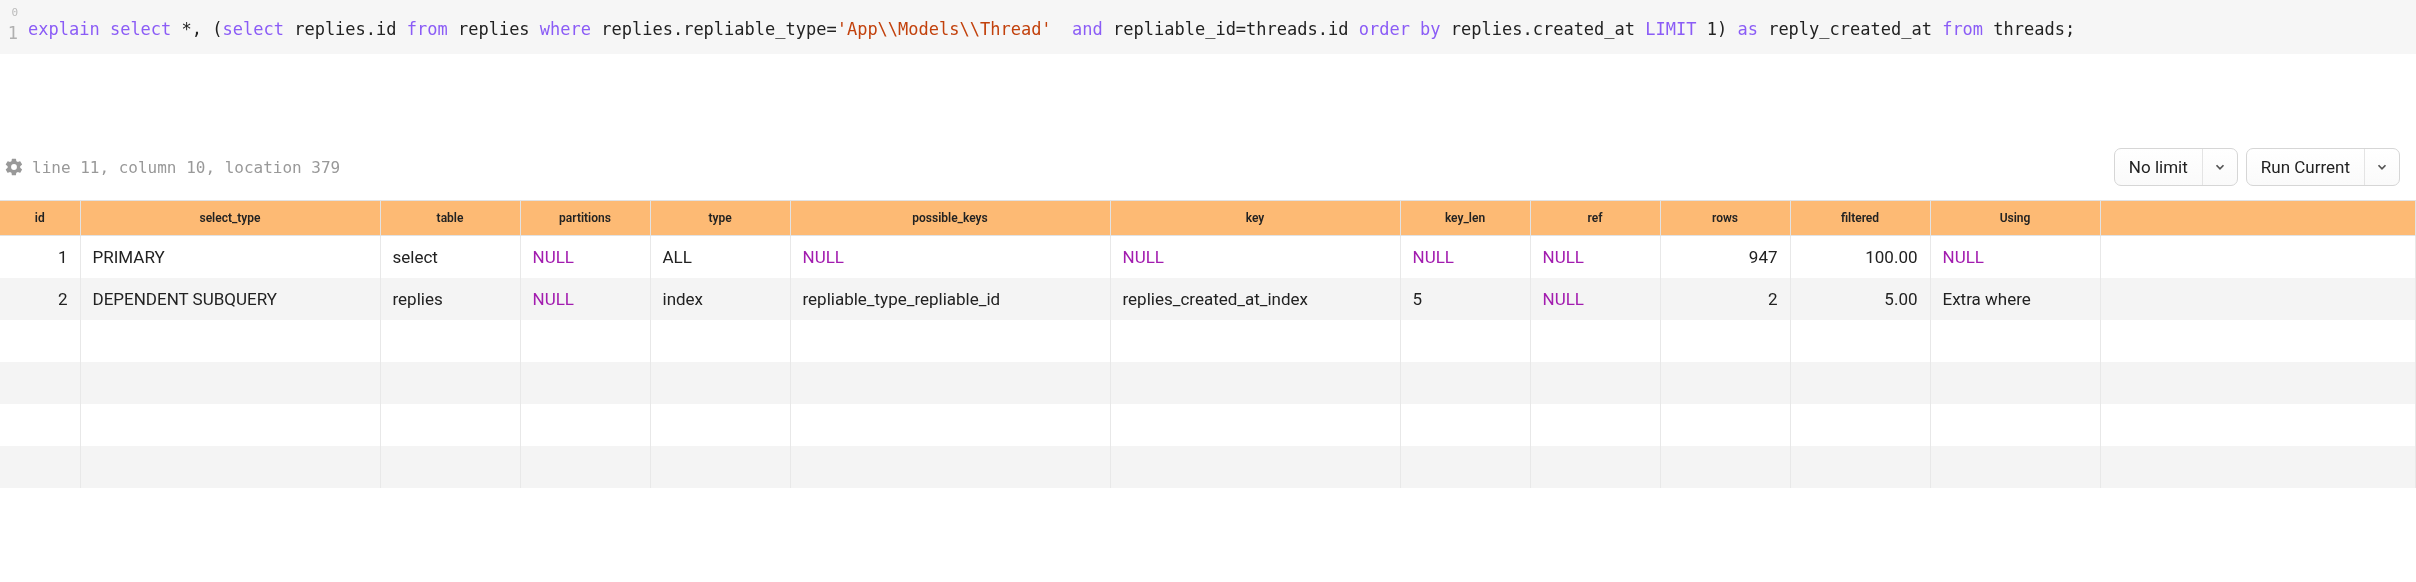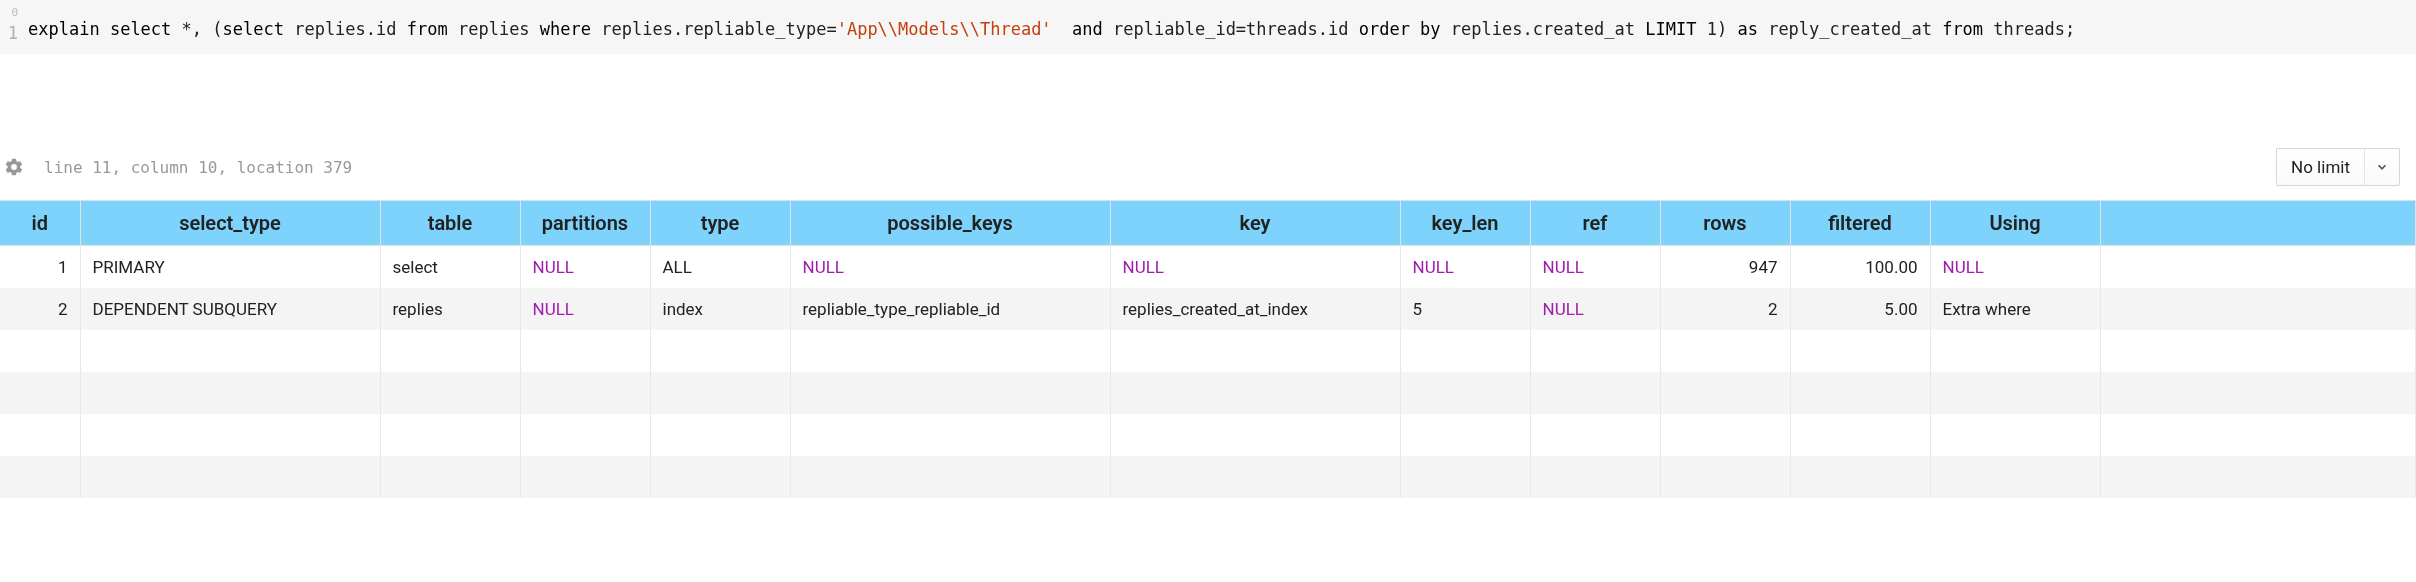--- a/index.html
+++ b/index.html
@@ -31,45 +31,45 @@
   .code {
     font-family: Menlo, Monaco, Consolas, monospace;
     font-size: 17px;
     line-height: 26px;
     white-space: pre-wrap;
     word-break: break-word;
     flex: 1;
     padding-top: 12px;
     color: #222;
   }
-  .kw { color: #000000; }
+  .kw { color: #8b5cf6; }
   .str { color: #c2410c; }
   .ident { color: #222; }
   .toolbar-row {
     display: flex;
     align-items: center;
     padding: 14px 16px 14px 4px;
-    gap: 20px;
+    gap: 8px;
     background: #fff;
   }
   .gear {
     width: 20px; height: 20px;
     color: #999;
     flex-shrink: 0;
   }
   .status-text {
     font-family: Menlo, Monaco, Consolas, monospace;
     font-size: 16px;
     color: #999;
     flex: 1;
   }
   .btn-split {
     display: inline-flex;
     border: 1px solid #d6d6d6;
-    border-radius: 1px;
+    border-radius: 7px;
     overflow: hidden;
     background: linear-gradient(#fff,#fafafa);
   }
   .btn-split .main {
     padding: 8px 14px;
     font-size: 17px;
     cursor: pointer;
     border-right: 1px solid #e4e4e4;
     white-space: nowrap;
   }
@@ -80,28 +80,28 @@
     align-items: center;
   }
   .caret-svg { width: 14px; height: 14px; color: #555; }
   table.results {
     width: 100%;
     border-collapse: collapse;
     table-layout: fixed;
   }
   table.results th {
     font-weight: 600;
-    font-size: 20px;
+    font-size: 12px;
     color: #222;
     text-align: center;
     padding: 10px 12px;
     border-top: 1px solid #e2e2e2;
     border-bottom: 1px solid #e2e2e2;
     border-right: 1px solid #e2e2e2;
-    background: #7dd3fc;
+    background: #fdba74;
   }
   table.results td {
     font-size: 17px;
     padding: 8px 12px;
     border-right: 1px solid #e8e8e8;
     height: 42px;
     white-space: nowrap;
     overflow: hidden;
     text-overflow: ellipsis;
   }
@@ -145,20 +145,28 @@
   <div class="btn-split">
     <div class="main">No limit</div>
     <div class="caret">
       <svg class="caret-svg" viewBox="0 0 24 24" fill="none" stroke="currentColor" stroke-width="3">
           <polyline points="6 9 12 15 18 9"></polyline>
         </svg>
     </div>
   </div>
 
 
+  <div class="btn-split">
+    <div class="main">Run Current</div>
+    <div class="caret">
+      <svg class="caret-svg" viewBox="0 0 24 24" fill="none" stroke="currentColor" stroke-width="3">
+          <polyline points="6 9 12 15 18 9"></polyline>
+        </svg>
+    </div>
+  </div>
 </div>
 
 <table class="results">
   <colgroup>
     <col class="col-id">
       <col class="col-seltype">
       <col class="col-table">
       <col class="col-partitions">
     <col class="col-type">
       <col class="col-posskeys">

